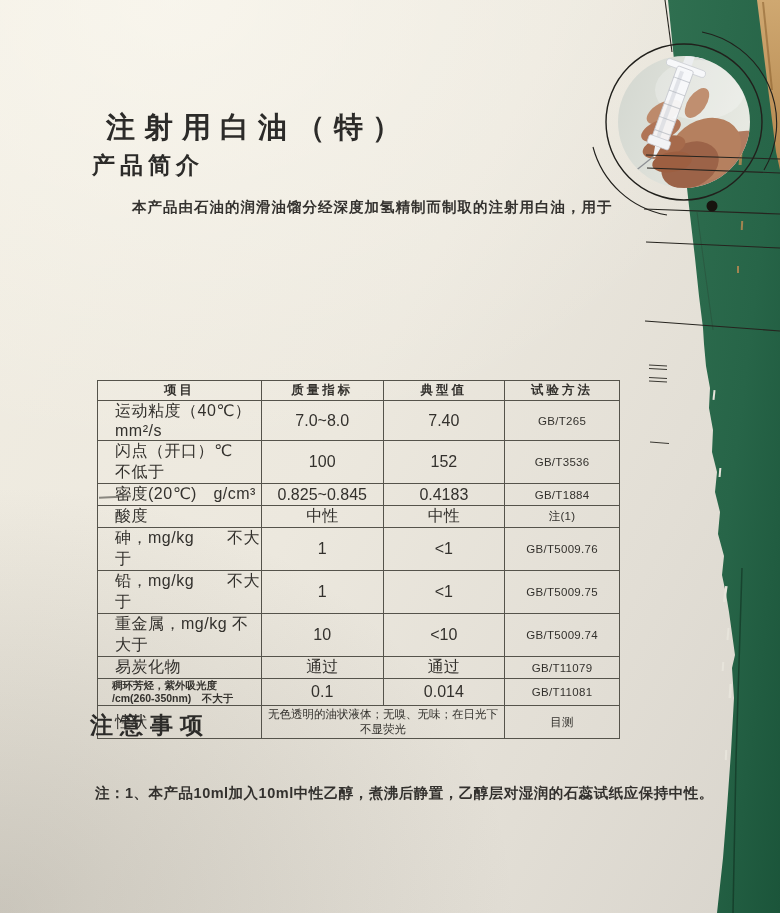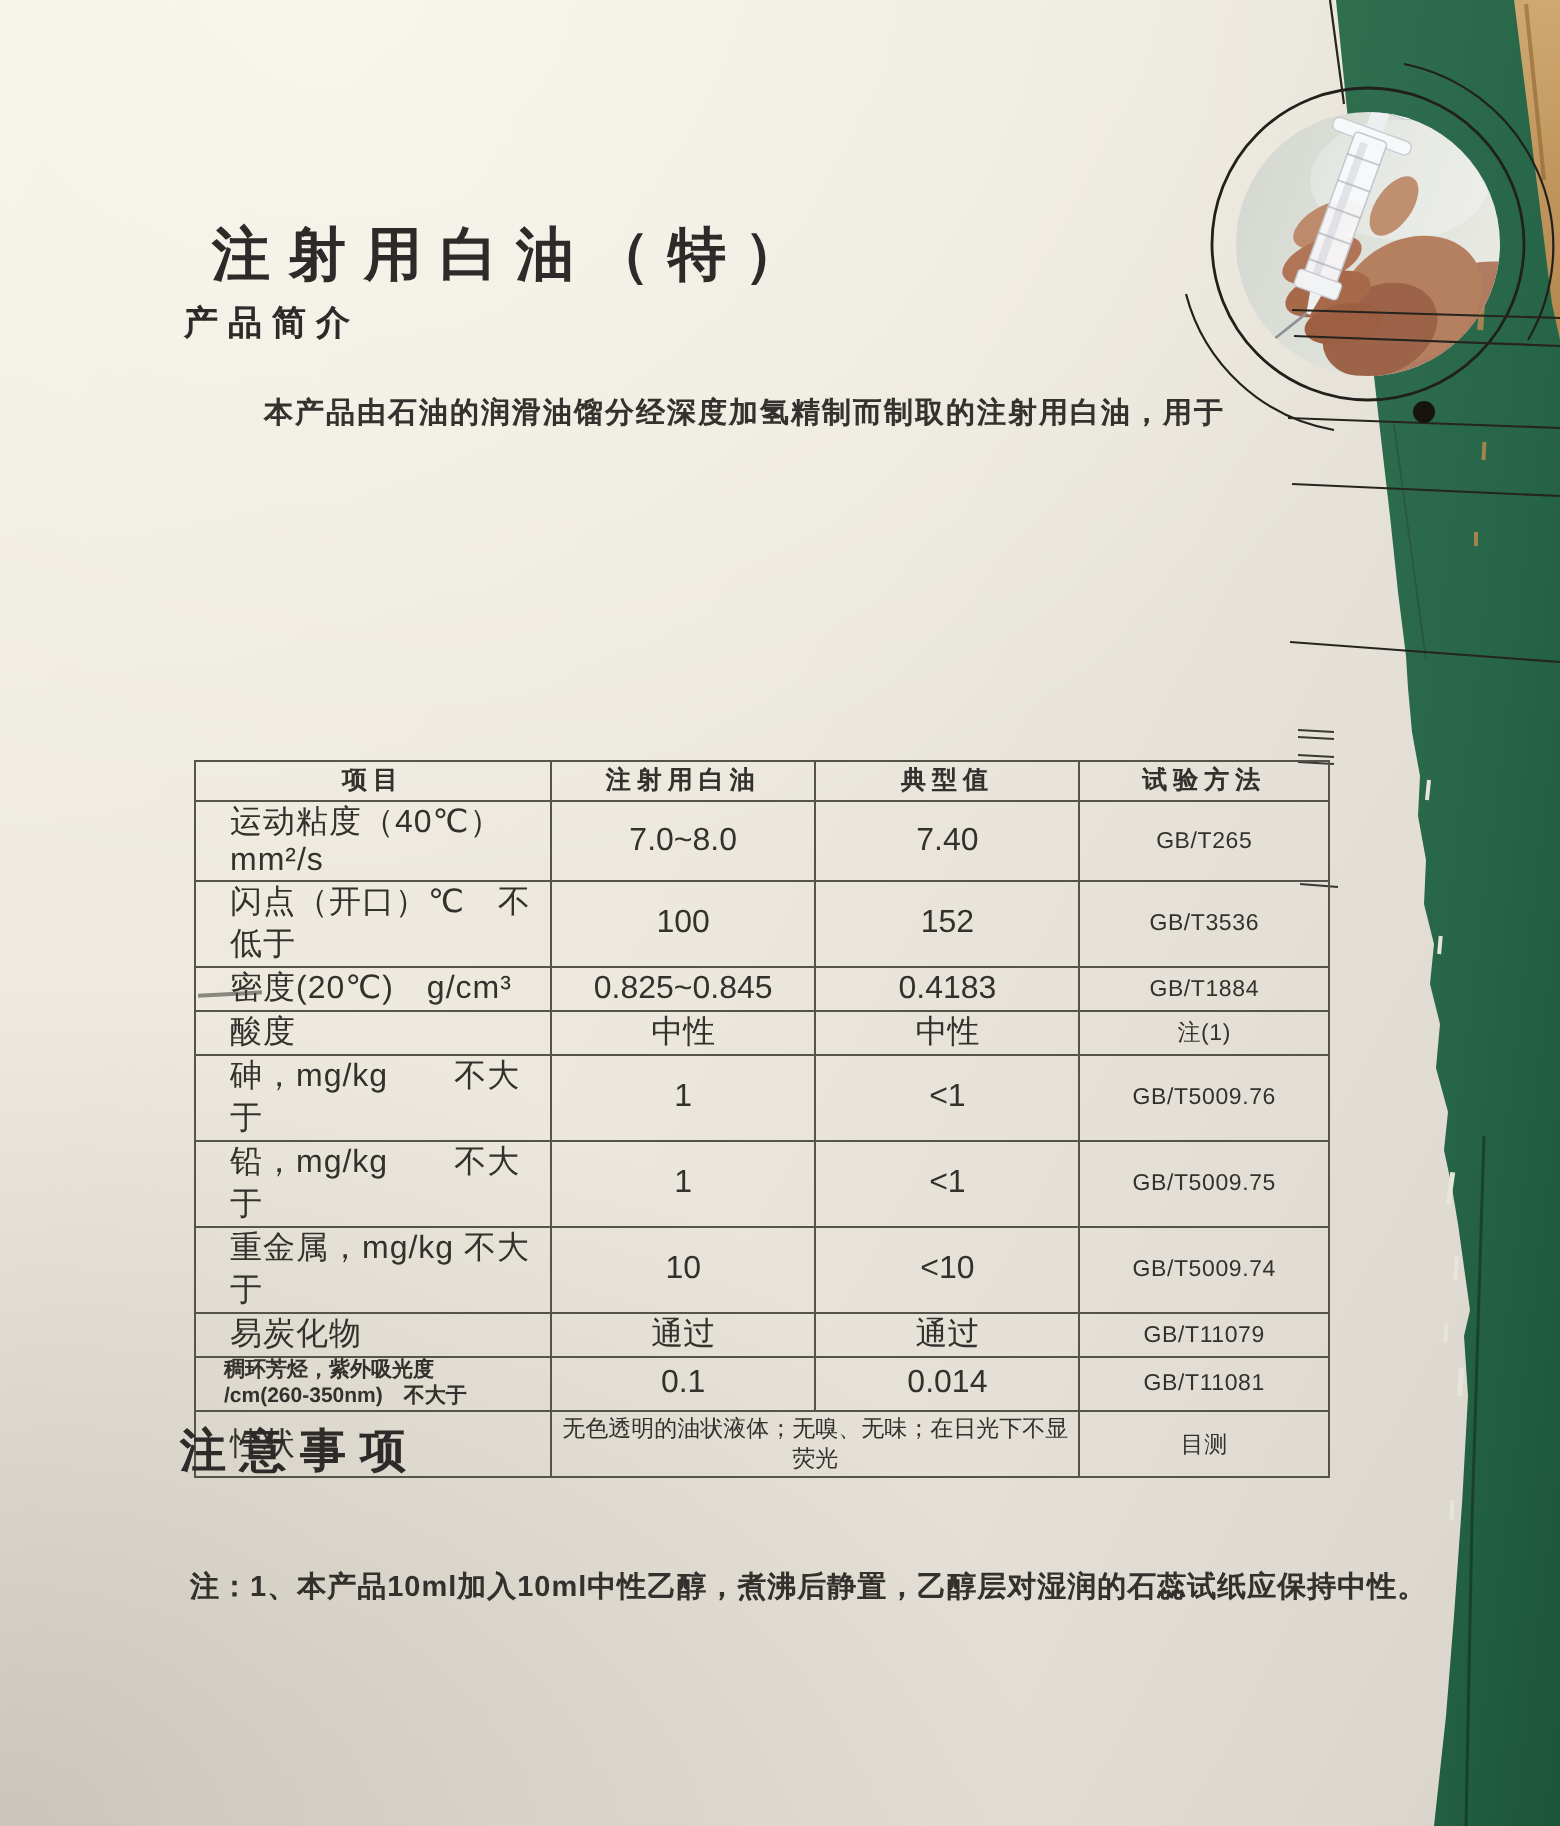--- a/index.html
+++ b/index.html
@@ -15,33 +15,33 @@
       radial-gradient(140% 90% at 22% 0%, rgba(255,253,246,0.55), rgba(255,255,255,0) 55%),
       radial-gradient(120% 85% at 0% 100%, rgba(110,105,95,0.28), rgba(0,0,0,0) 55%),
       linear-gradient(118deg, var(--paper-light) 0%, var(--paper) 45%, #e2ded5 75%, var(--paper-dark) 100%);
   }
   .bg-art{position:absolute; left:0; top:0; width:780px; height:913px;}
   .title{
     position:absolute; left:106px; top:70px; white-space:nowrap;
     font-size:29px; font-weight:700; letter-spacing:9px; color:var(--ink);margin-top:38px;
   }
   .sec-heading{position:absolute; font-weight:700; color:var(--ink); white-space:nowrap;}
-  .intro-heading{left:92px; top:150px; font-size:17px; letter-spacing:5px;}
+  .intro-heading{left:92px; top:150px; font-size:23px; letter-spacing:5px;}
   .notes-heading{left:90px; top:710px; font-size:23px; letter-spacing:7px;}
   .intro-body{
     position:absolute; left:102px; top:194px; color:#34322f;
     font-size:14.5px; font-weight:600; line-height:26px; letter-spacing:1px; white-space:nowrap;
   }
   .intro-body .l1{padding-left:30px;}
   .note-line{
     position:absolute; left:95px; top:784px; white-space:nowrap;
     font-size:14.5px; font-weight:600; letter-spacing:0.5px; color:#33312e;
   }
   table.spec{
-    position:absolute; left:97px; top:380px; width:568px;
+    position:absolute; left:97px; top:380px; width:523px;
     border-collapse:collapse; table-layout:fixed; color:#33312d;
   }
   table.spec th, table.spec td{
     border:1px solid var(--table-line); padding:0; font-weight:500;
     overflow:hidden; vertical-align:middle;
   }
   table.spec th{font-size:12.5px; font-weight:600; letter-spacing:3px; height:19px; text-align:center;}
   table.spec td{font-size:16px; text-align:center; height:17px;}
   table.spec td.lbl{text-align:left; padding-left:17px; letter-spacing:0.5px;}
   table.spec td.lbl2{
@@ -175,21 +175,21 @@
   <table class="spec">
     <colgroup>
       <col style="width:31.4%">
         <col style="width:23.3%">
         <col style="width:23.3%">
         <col style="width:22%">
     </colgroup>
     <thead>
       <tr>
         <th>项目</th>
-        <th>注射用白油</th>
+        <th>质量指标</th>
         <th>典型值</th>
         <th>试验方法</th>
       </tr>
     </thead>
     <tbody>
       <tr>
         <td class="lbl">运动粘度（40℃）mm²/s</td>
         <td>7.0~8.0</td>
         <td>7.40</td>
         <td class="mth">GB/T265</td>

